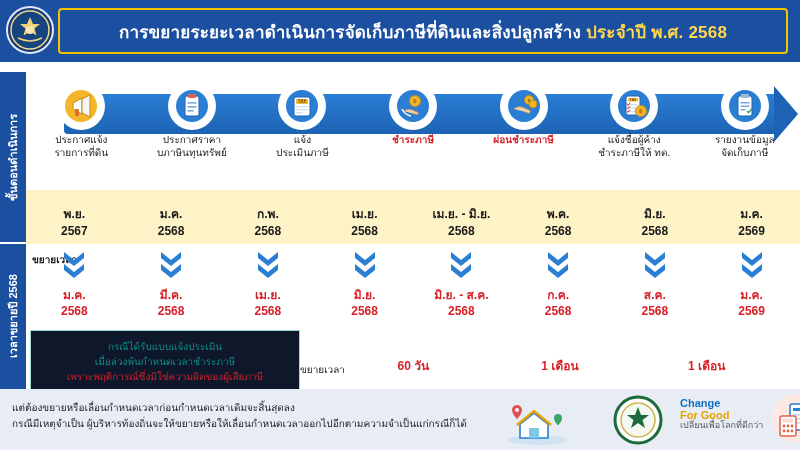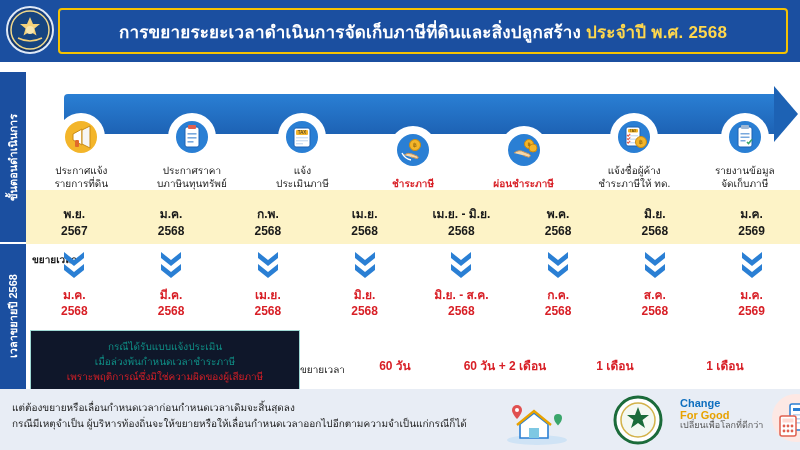--- a/index.html
+++ b/index.html
@@ -61,21 +61,21 @@
     position:absolute; left:748px; top:14px; width:0; height:0;
     border-top:28px solid transparent; border-bottom:28px solid transparent;
     border-left:24px solid #1d62b4;
   }
   .cols {
     position:absolute; left:26px; top:72px; width:774px; height:118px;
     display:flex;
   }
   .col {
     flex:1 1 0; position:relative;
-    display:flex; flex-direction:column; align-items:center;justify-content:flex-end;
+    display:flex; flex-direction:column; align-items:center;
   }
   .icon-circle {
     margin-top:12px;
     width:44px; height:44px; border-radius:50%;
     background:#ffffff; border:2px solid #ffffff;
     box-shadow:0 0 0 2px #ffffff;
     display:flex; align-items:center; justify-content:center;
     position:relative; z-index:3;
   }
   .icon-circle svg { display:block; }
@@ -440,21 +440,20 @@
 
   <div class="ext-box">
     <div class="teal">กรณีได้รับแบบแจ้งประเมิน</div>
     <div class="teal">เมื่อล่วงพ้นกำหนดเวลาชำระภาษี</div>
     <div class="red">เพราะพฤติการณ์ซึ่งมิใช่ความผิดของผู้เสียภาษี</div>
   </div>
 
   <div class="ext-label2">ขยายเวลา</div>
   <div class="duration-row" id="duration-row">
       <div class="dcell">60 วัน</div>
-      <div class="dcell">60 วัน + 2 เดือน</div>
       <div class="dcell">1 เดือน</div>
       <div class="dcell">1 เดือน</div>
     </div>
 
   <div class="footer"></div>
   <div class="footnote">
     <div>แต่ต้องขยายหรือเลื่อนกำหนดเวลาก่อนกำหนดเวลาเดิมจะสิ้นสุดลง</div>
     <div>กรณีมีเหตุจำเป็น ผู้บริหารท้องถิ่นจะให้ขยายหรือให้เลื่อนกำหนดเวลาออกไปอีกตามความจำเป็นแก่กรณีก็ได้</div>
   </div>
 

